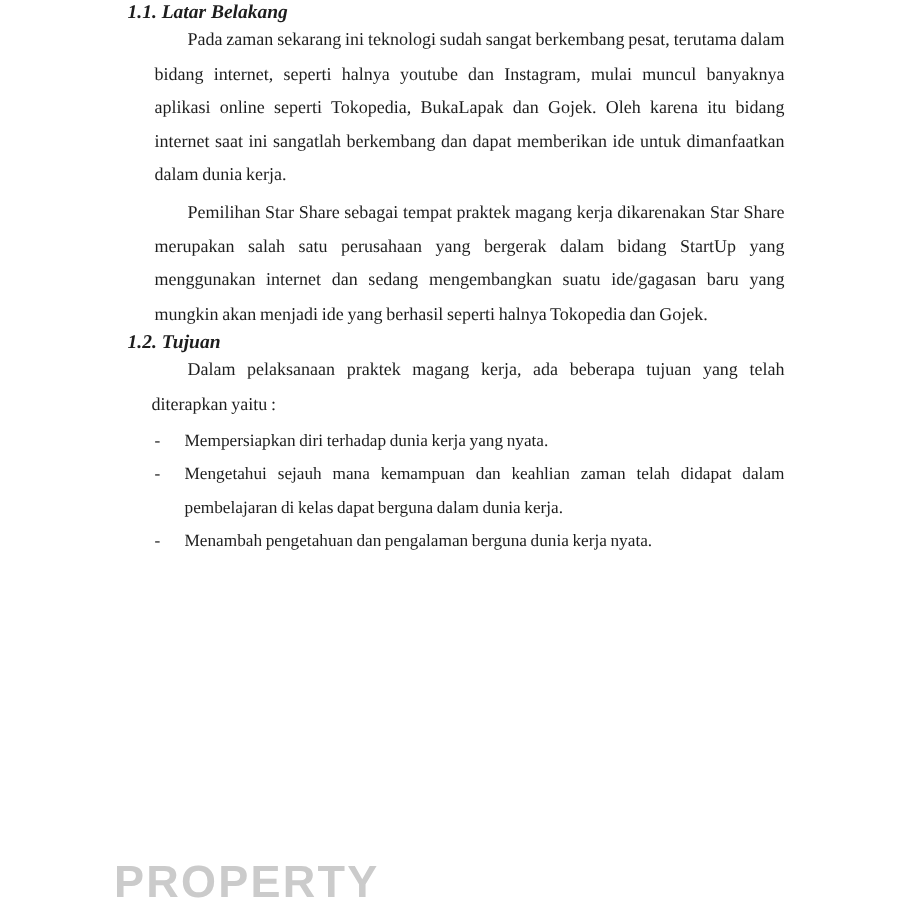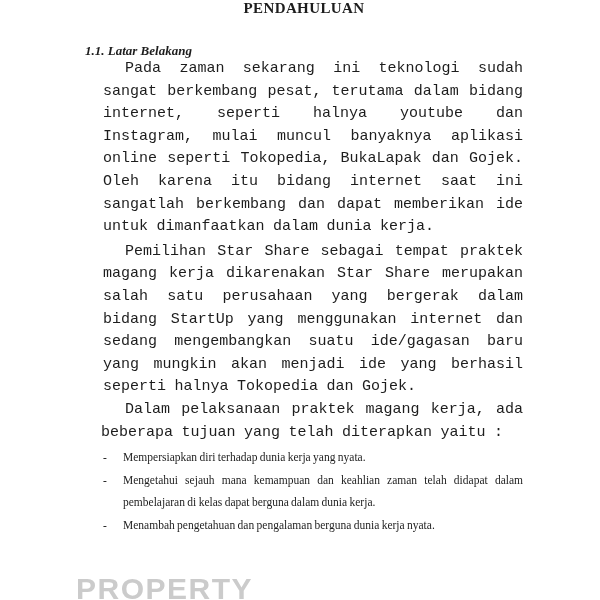--- a/index.html
+++ b/index.html
@@ -27,27 +27,26 @@
     margin: 0 0 26px 0;
   }
   .section-heading {
     font-weight: bold;
     font-size: 13px;
     line-height: 15px;
     margin: 0;
     font-style: italic;
   }
   .para {
-    font-size: 15px;
+    font-size: 12px;
     line-height: 22.6px;
     text-align: justify;
     word-spacing: -0.5px;
     margin: 0 0 0 18px;
     text-indent: 22px;
-    font-family: Liberation Mono, monospace;
   }
   .section-2 .para {
     margin-left: 16px;
     text-indent: 24px;
   }
   .gap-before-p2 { height: 2px; }
   .dash-list {
     margin: 2px 0 0 18px;
     padding: 0;
     list-style: none;
@@ -78,30 +77,30 @@
     color: #cbcbcb;
     user-select: none;
   }
 </style>
 </head>
 <body>
 
 <div class="page">
   <div class="content">
 
-    <div class="doc-title">PENDAHULUAN</div>
 
     <div class="section-1">
       <div class="section-heading">1.1. Latar Belakang</div>
       <p class="para">Pada zaman sekarang ini teknologi sudah sangat berkembang pesat, terutama dalam bidang internet, seperti halnya youtube dan Instagram, mulai muncul banyaknya aplikasi online seperti Tokopedia, BukaLapak dan Gojek. Oleh karena itu bidang internet saat ini sangatlah berkembang dan dapat memberikan ide untuk dimanfaatkan dalam dunia kerja.</p>
       <div class="gap-before-p2"></div>
       <p class="para">Pemilihan Star Share sebagai tempat praktek magang kerja dikarenakan Star Share merupakan salah satu perusahaan yang bergerak dalam bidang StartUp yang menggunakan internet dan sedang mengembangkan suatu ide/gagasan baru yang mungkin akan menjadi ide yang berhasil seperti halnya Tokopedia dan Gojek.</p>
     </div>
 
     <div class="section-2">
+      <div class="section-heading">1.2. Tujuan</div>
       <p class="para">Dalam pelaksanaan praktek magang kerja, ada beberapa tujuan yang telah diterapkan yaitu :</p>
 
       <ul class="dash-list">
         <li>
           <span class="dash-marker">-</span>
           <span class="li-text">Mempersiapkan diri terhadap dunia kerja yang nyata.</span>
         </li>
         <li>
           <span class="dash-marker">-</span>
           <span class="li-text">Mengetahui sejauh mana kemampuan dan keahlian zaman telah didapat dalam pembelajaran di kelas dapat berguna dalam dunia kerja.</span>

